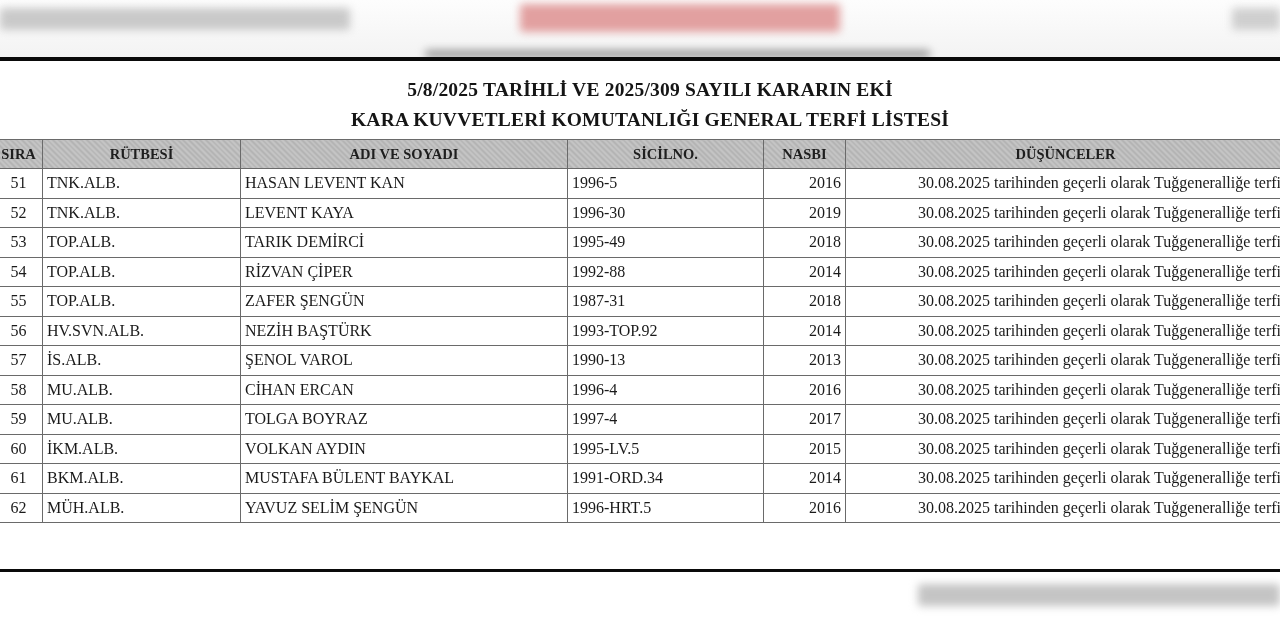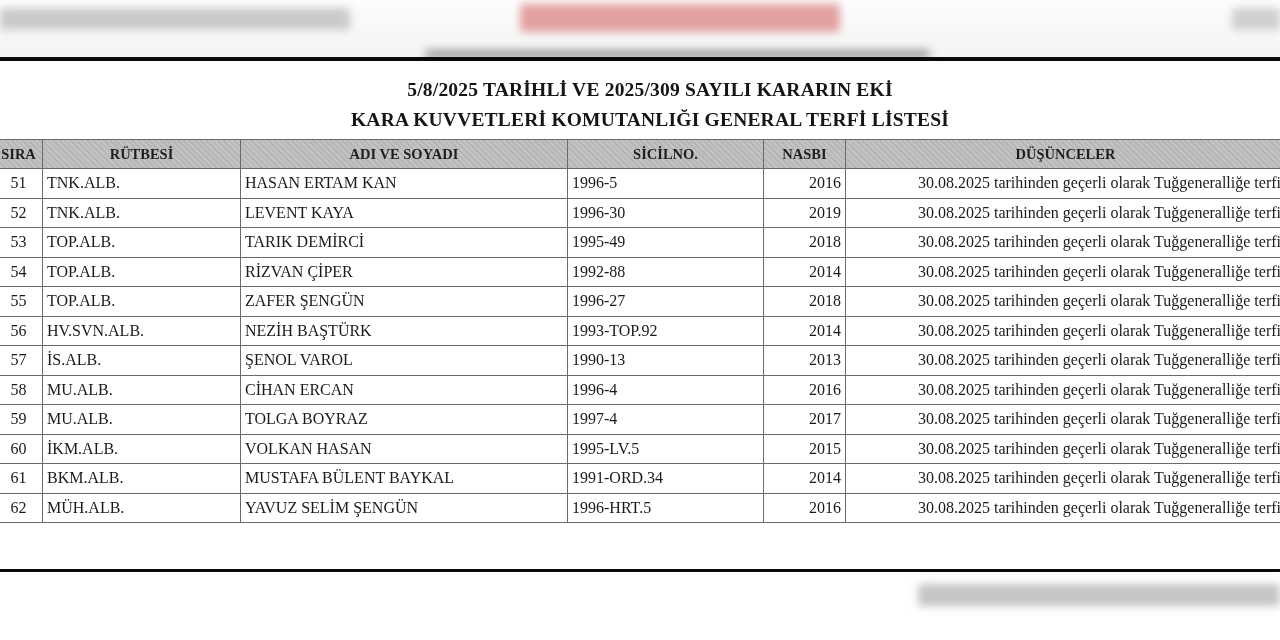--- a/index.html
+++ b/index.html
@@ -79,21 +79,21 @@
         <th>ADI VE SOYADI</th>
         <th>SİCİLNO.</th>
         <th>NASBI</th>
         <th>DÜŞÜNCELER</th>
       </tr>
     </thead>
     <tbody id="rows">
         <tr>
           <td class="c-sira">51</td>
           <td class="c-rutbe">TNK.ALB.</td>
-          <td class="c-ad">HASAN ERTAM KAN</td>
+          <td class="c-ad">HASAN LEVENT KAN</td>
           <td class="c-sicil">1996-5</td>
           <td class="c-nasbi">2016</td>
           <td class="c-dus">30.08.2025 tarihinden geçerli olarak Tuğgeneralliğe terfi</td>
         </tr>
         <tr>
           <td class="c-sira">52</td>
           <td class="c-rutbe">TNK.ALB.</td>
           <td class="c-ad">LEVENT KAYA</td>
           <td class="c-sicil">1996-30</td>
           <td class="c-nasbi">2019</td>
@@ -112,21 +112,21 @@
           <td class="c-rutbe">TOP.ALB.</td>
           <td class="c-ad">RİZVAN ÇİPER</td>
           <td class="c-sicil">1992-88</td>
           <td class="c-nasbi">2014</td>
           <td class="c-dus">30.08.2025 tarihinden geçerli olarak Tuğgeneralliğe terfi</td>
         </tr>
         <tr>
           <td class="c-sira">55</td>
           <td class="c-rutbe">TOP.ALB.</td>
           <td class="c-ad">ZAFER ŞENGÜN</td>
-          <td class="c-sicil">1996-27</td>
+          <td class="c-sicil">1987-31</td>
           <td class="c-nasbi">2018</td>
           <td class="c-dus">30.08.2025 tarihinden geçerli olarak Tuğgeneralliğe terfi</td>
         </tr>
         <tr>
           <td class="c-sira">56</td>
           <td class="c-rutbe">HV.SVN.ALB.</td>
           <td class="c-ad">NEZİH BAŞTÜRK</td>
           <td class="c-sicil">1993-TOP.92</td>
           <td class="c-nasbi">2014</td>
           <td class="c-dus">30.08.2025 tarihinden geçerli olarak Tuğgeneralliğe terfi</td>
@@ -151,21 +151,21 @@
           <td class="c-sira">59</td>
           <td class="c-rutbe">MU.ALB.</td>
           <td class="c-ad">TOLGA BOYRAZ</td>
           <td class="c-sicil">1997-4</td>
           <td class="c-nasbi">2017</td>
           <td class="c-dus">30.08.2025 tarihinden geçerli olarak Tuğgeneralliğe terfi</td>
         </tr>
         <tr>
           <td class="c-sira">60</td>
           <td class="c-rutbe">İKM.ALB.</td>
-          <td class="c-ad">VOLKAN HASAN</td>
+          <td class="c-ad">VOLKAN AYDIN</td>
           <td class="c-sicil">1995-LV.5</td>
           <td class="c-nasbi">2015</td>
           <td class="c-dus">30.08.2025 tarihinden geçerli olarak Tuğgeneralliğe terfi</td>
         </tr>
         <tr>
           <td class="c-sira">61</td>
           <td class="c-rutbe">BKM.ALB.</td>
           <td class="c-ad">MUSTAFA BÜLENT BAYKAL</td>
           <td class="c-sicil">1991-ORD.34</td>
           <td class="c-nasbi">2014</td>

